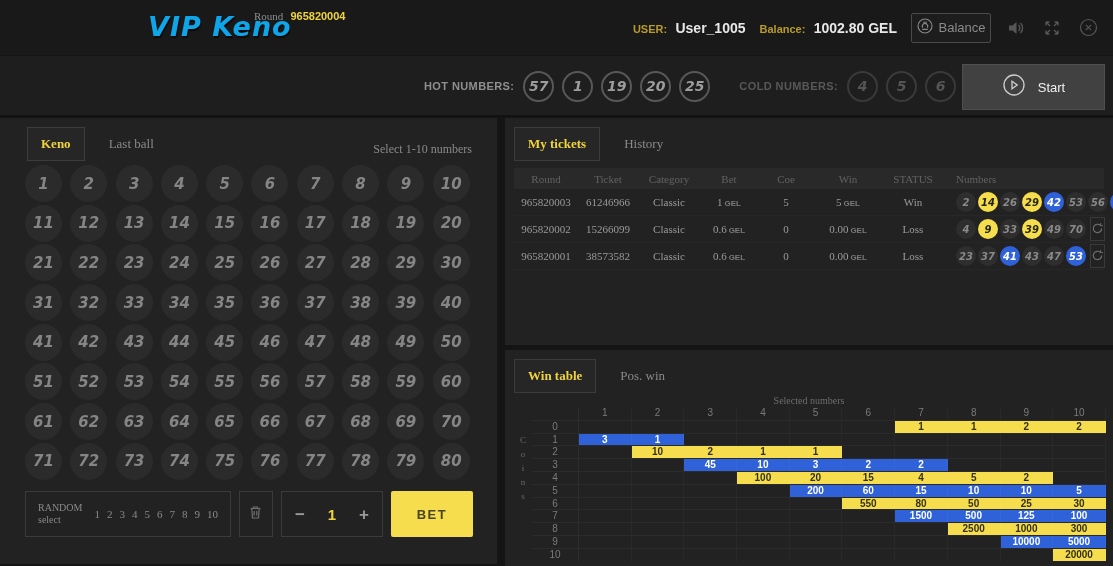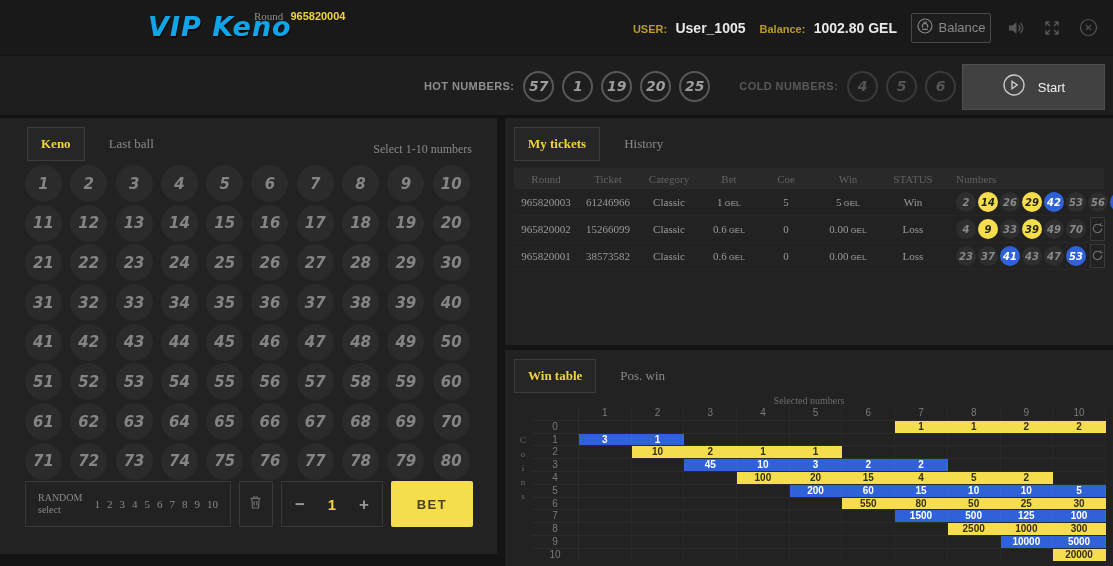--- a/index.html
+++ b/index.html
@@ -36,21 +36,21 @@
             font-family:"DejaVu Sans",sans-serif; font-style:italic; font-weight:700; font-size:14px; flex:0 0 auto; }
   .ball-o.hot { border:2px solid #585858; color:#9d9d9d; }
   .ball-o.cold { border:2px solid #3a3a3a; color:#555555; }
   .start-btn { position:absolute; right:8px; top:8px; width:143px; height:46px; background:#414141;
                border:1px solid #4f4f4f; display:flex; align-items:center; justify-content:center; gap:12px;
                cursor:pointer; }
   .start-label { color:#efefef; font-size:13px; }
 
   
   .panel { background:#222222; position:absolute; }
-  .panel-left { left:0; top:118px; width:497px; bottom:12px; }
+  .panel-left { left:0; top:118px; width:497px; bottom:2px; }
   .panel-tickets { left:505px; top:118px; width:608px; height:227px; }
   .panel-win { left:505px; top:350px; width:608px; bottom:0; }
 
   .tabs { display:flex; align-items:center; padding-top:9px; }
   .panel-left .tabs { padding-left:27px; }
   .panel-tickets .tabs, .panel-win .tabs { padding-left:9px; }
   .tab { font-family:"Liberation Serif",serif; font-size:13px; color:#8a8a8a; padding:8px 13px;
          margin-right:10px; border:1px solid transparent; cursor:pointer; white-space:nowrap; }
   .tab.active { color:#f0d43c; font-weight:700; border:1px solid #3c3c3c; background:#262626; }
   .hint { position:absolute; right:25px; top:24px; font-family:"Liberation Serif",serif;

